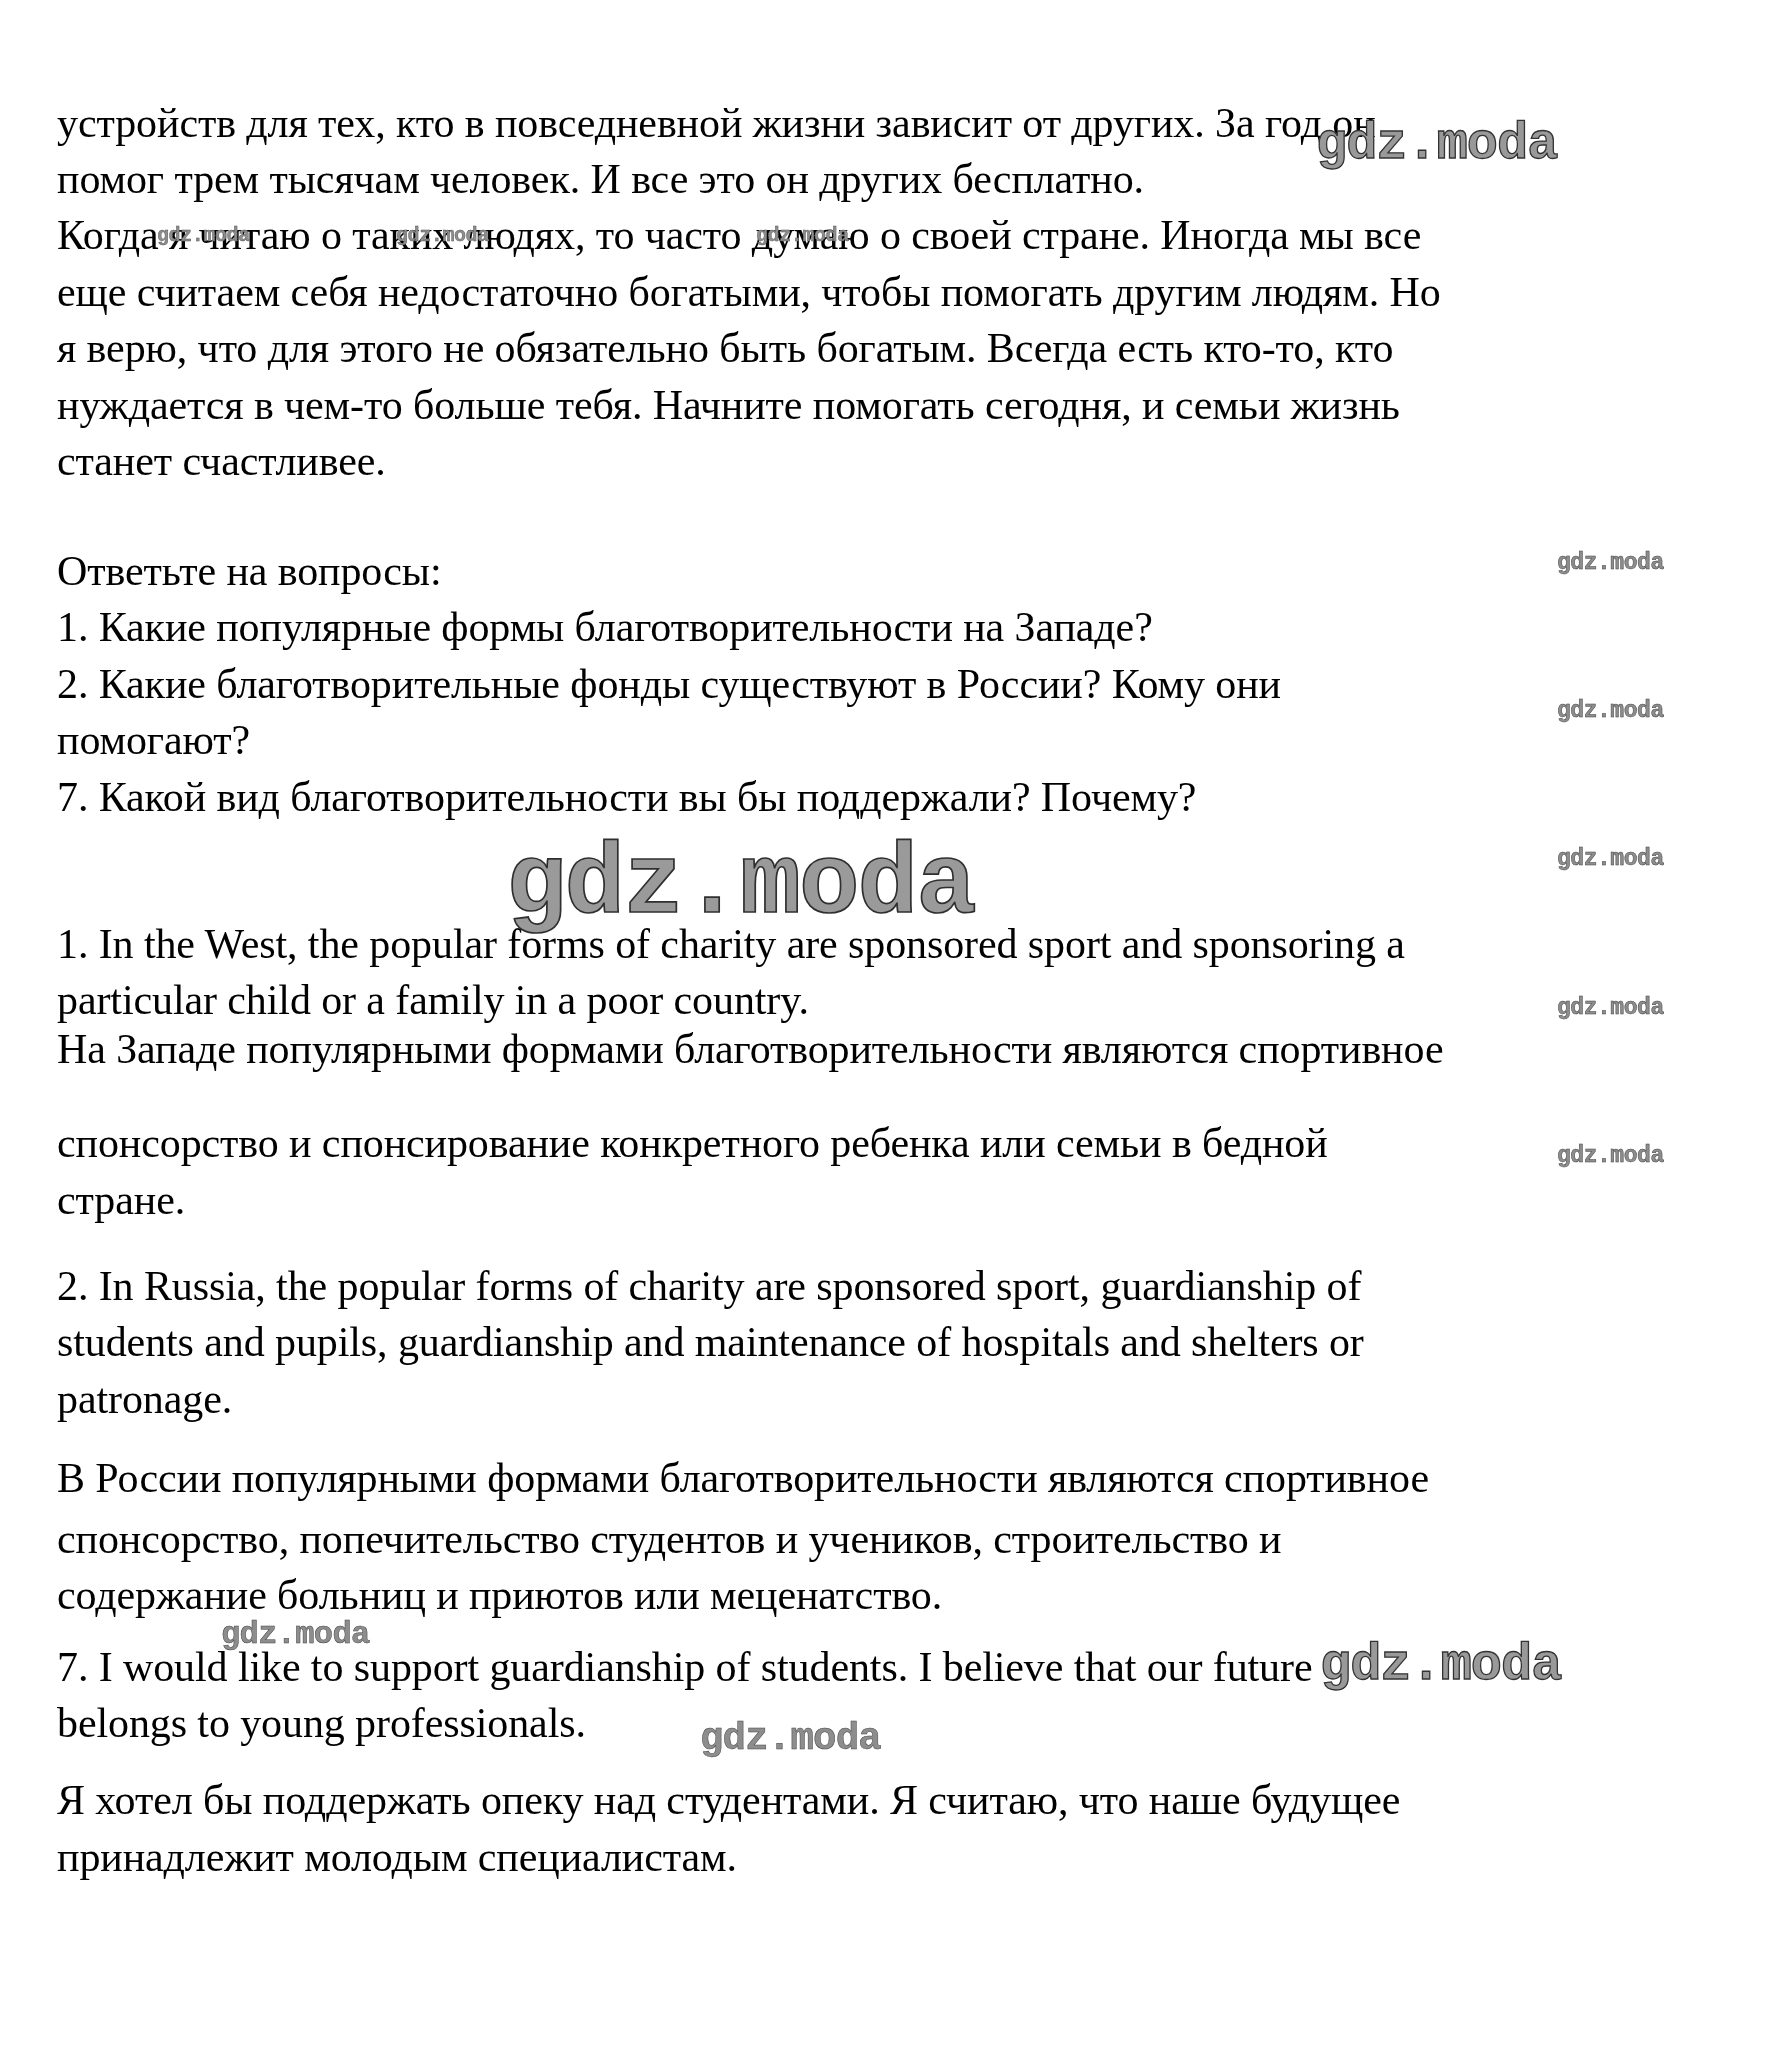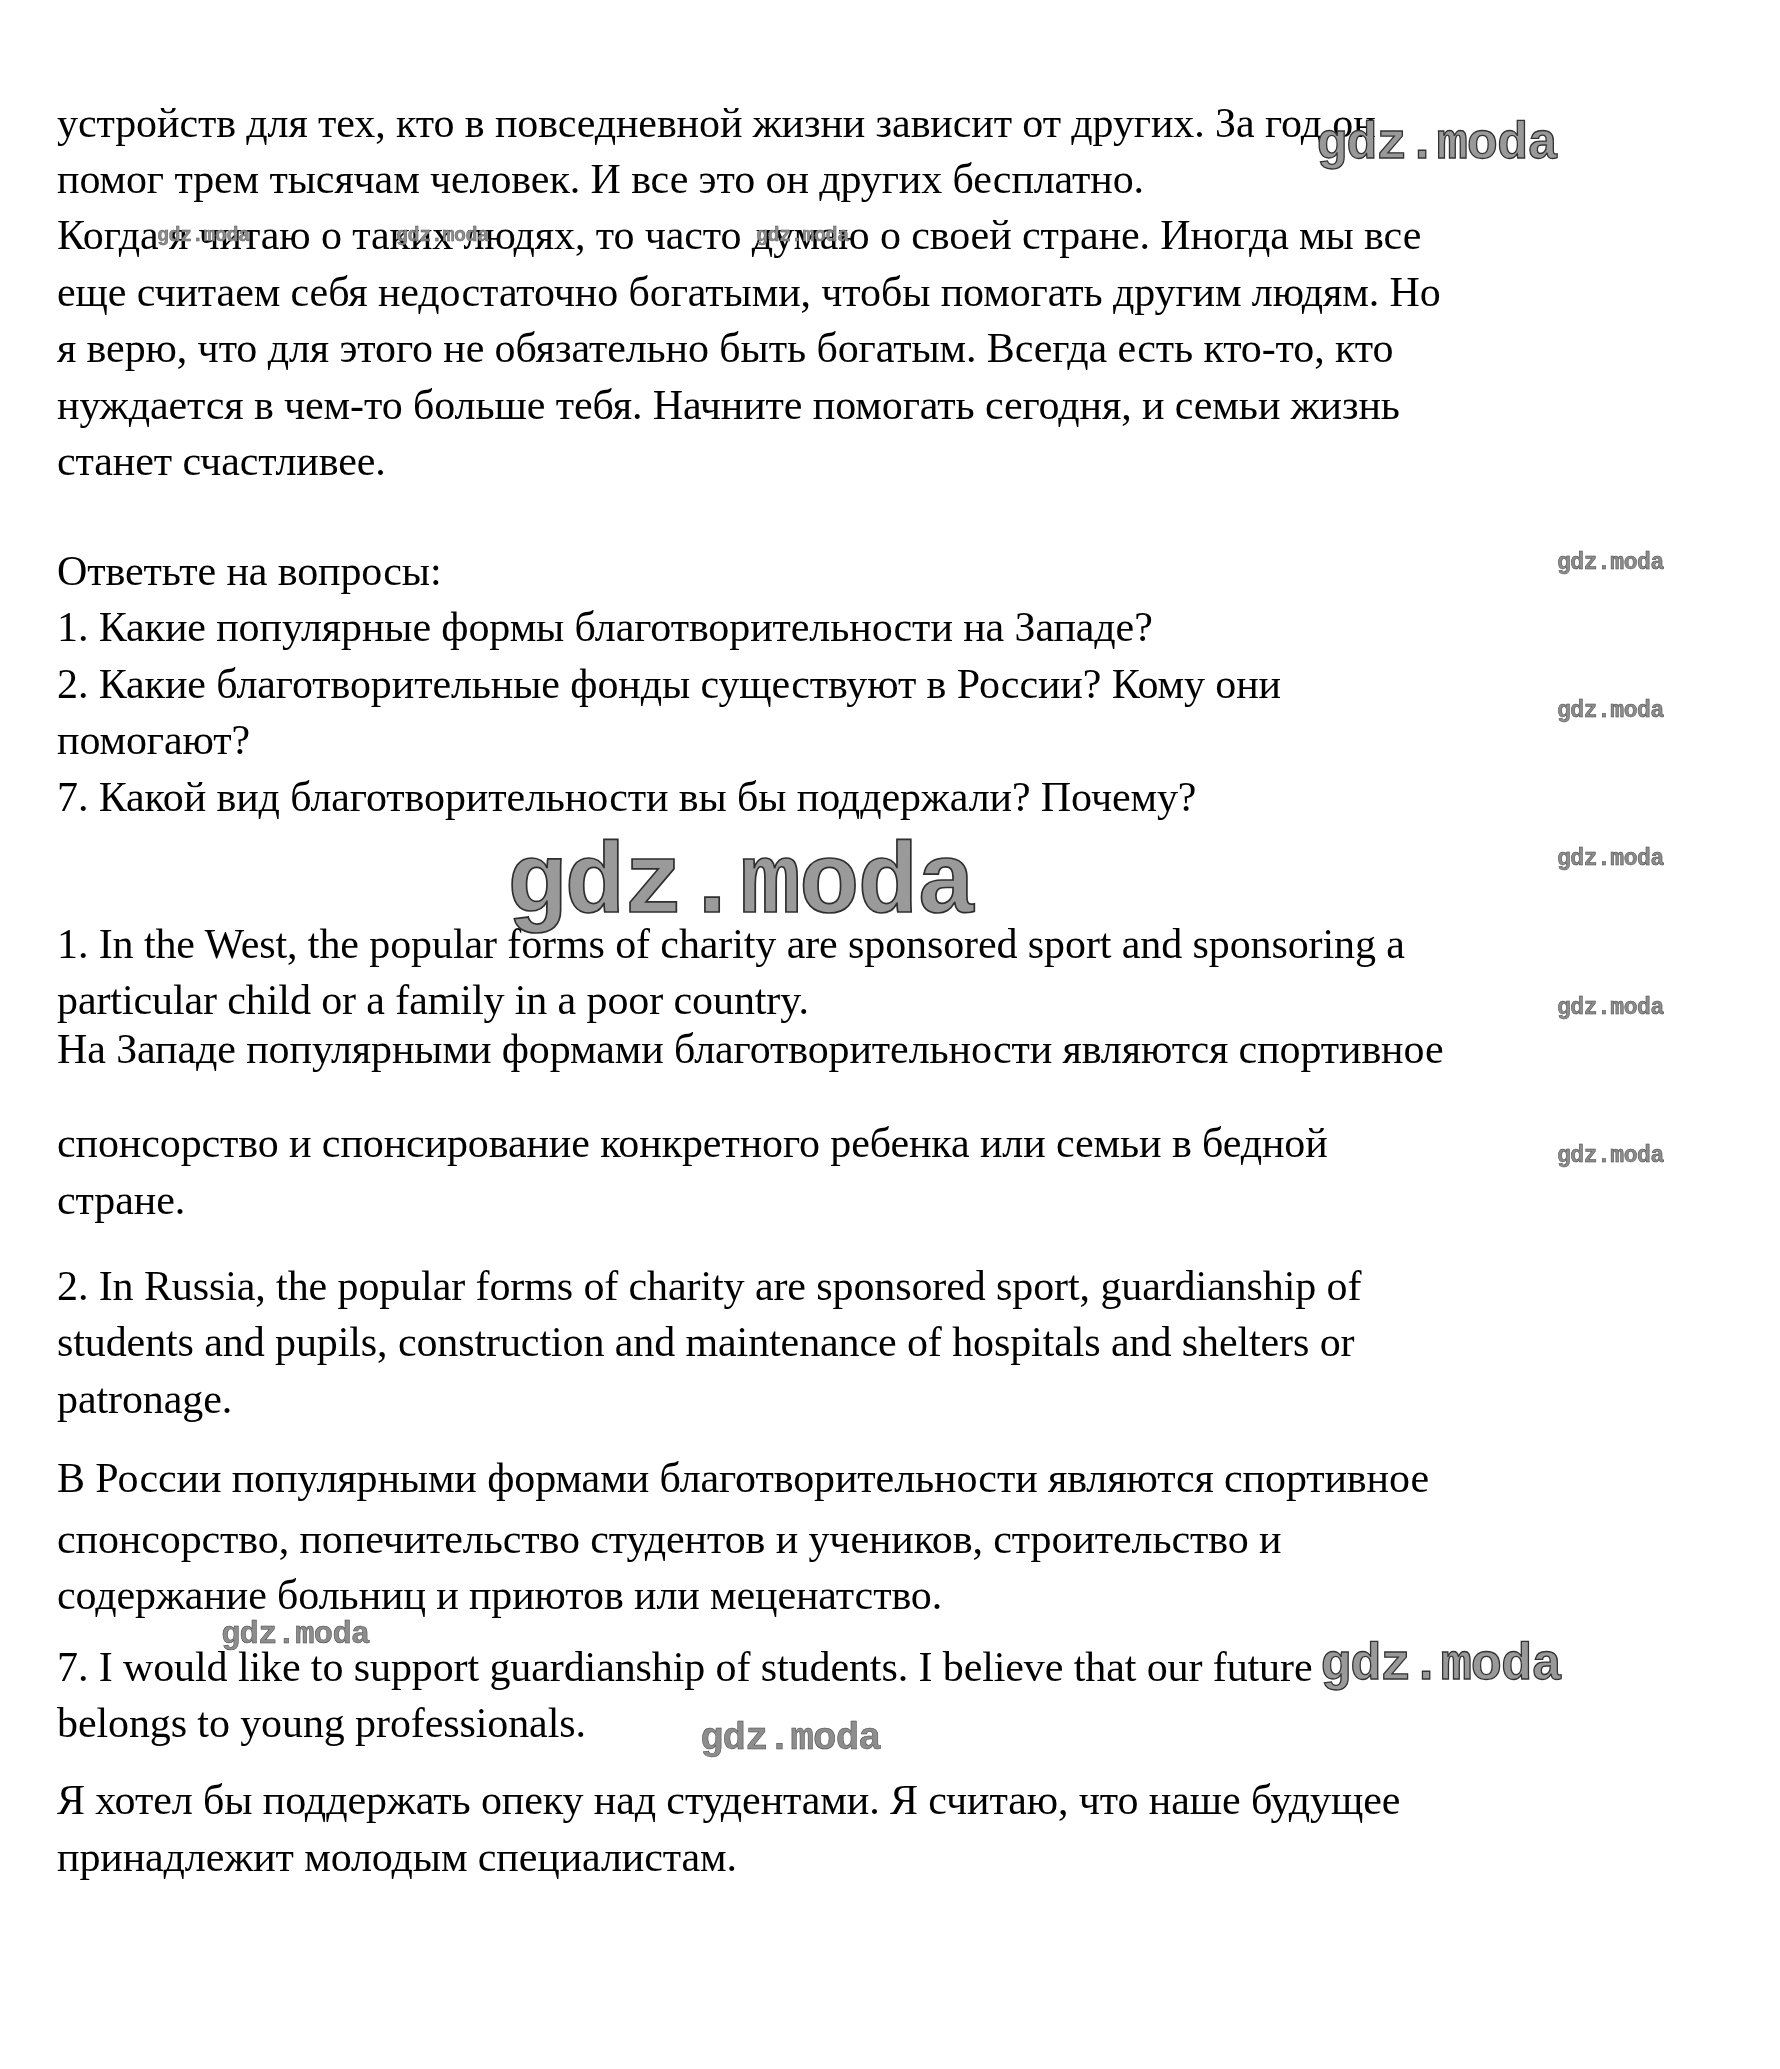--- a/index.html
+++ b/index.html
@@ -74,21 +74,21 @@
   <div>
     <div class="line" style="top:923px">1. In the West, the popular forms of charity are sponsored sport and sponsoring a</div>
     <div class="line" style="top:979px">particular child or a family in a poor country.</div>
     <div class="line" style="top:1028px">На Западе популярными формами благотворительности являются спортивное</div>
     <div class="line" style="top:1122px">спонсорство и спонсирование конкретного ребенка или семьи в бедной</div>
     <div class="line" style="top:1179px">стране.</div>
   </div>
 
   <div>
     <div class="line" style="top:1265px">2. In Russia, the popular forms of charity are sponsored sport, guardianship of</div>
-    <div class="line" style="top:1321px">students and pupils, construction and maintenance of hospitals and shelters or</div>
+    <div class="line" style="top:1321px">students and pupils, guardianship and maintenance of hospitals and shelters or</div>
     <div class="line" style="top:1378px">patronage.</div>
     <div class="line" style="top:1457px">В России популярными формами благотворительности являются спортивное</div>
     <div class="line" style="top:1518px">спонсорство, попечительство студентов и учеников, строительство и</div>
     <div class="line" style="top:1574px">содержание больниц и приютов или меценатство.</div>
   </div>
 
   <div>
     <div class="line" style="top:1646px">7. I would like to support guardianship of students. I believe that our future</div>
     <div class="line" style="top:1702px">belongs to young professionals.</div>
     <div class="line" style="top:1779px">Я хотел бы поддержать опеку над студентами. Я считаю, что наше будущее</div>

